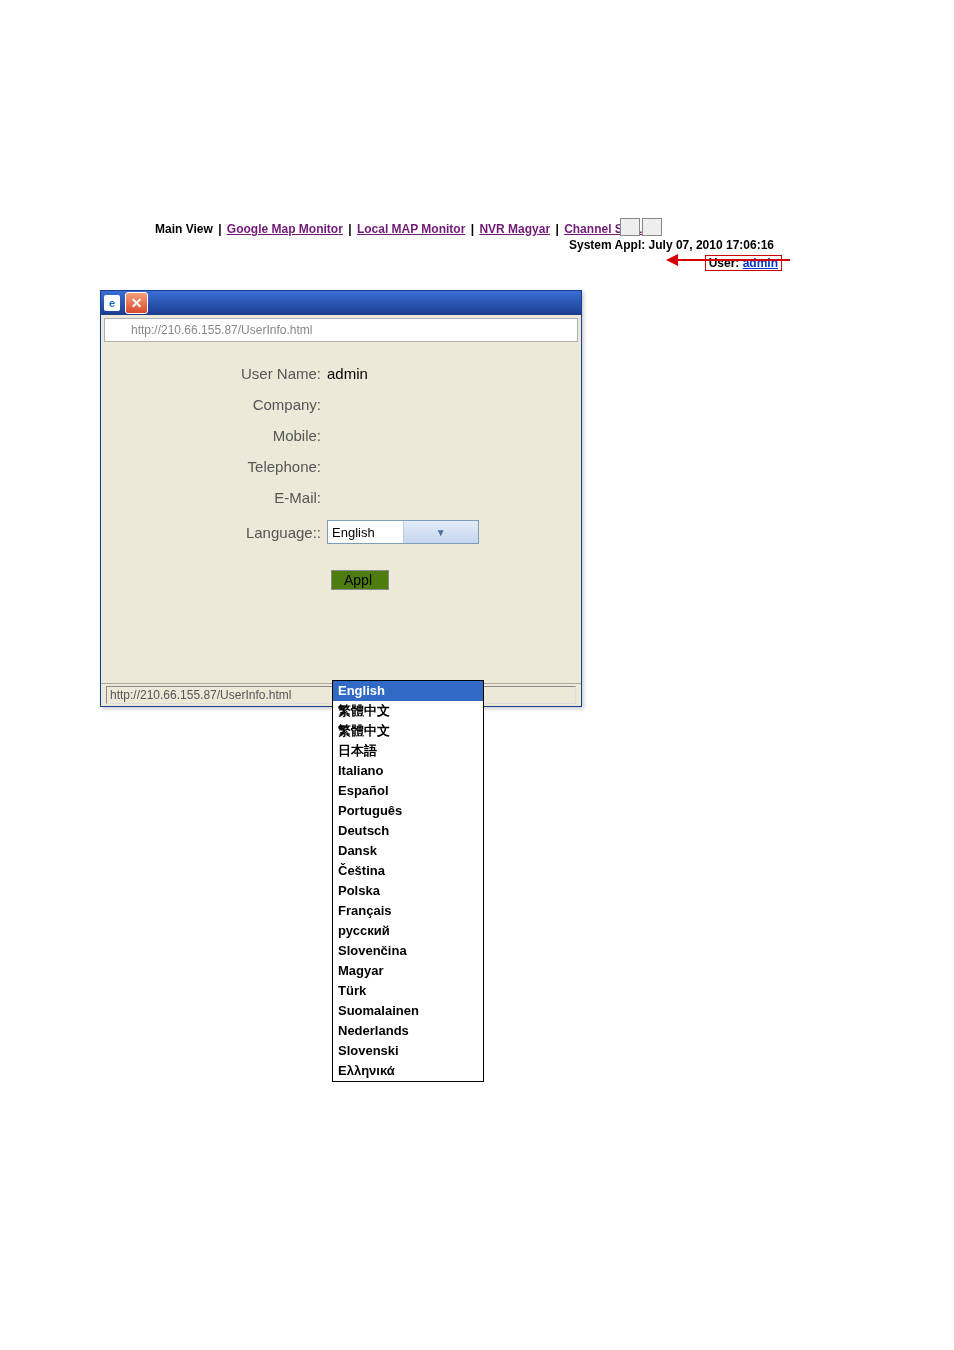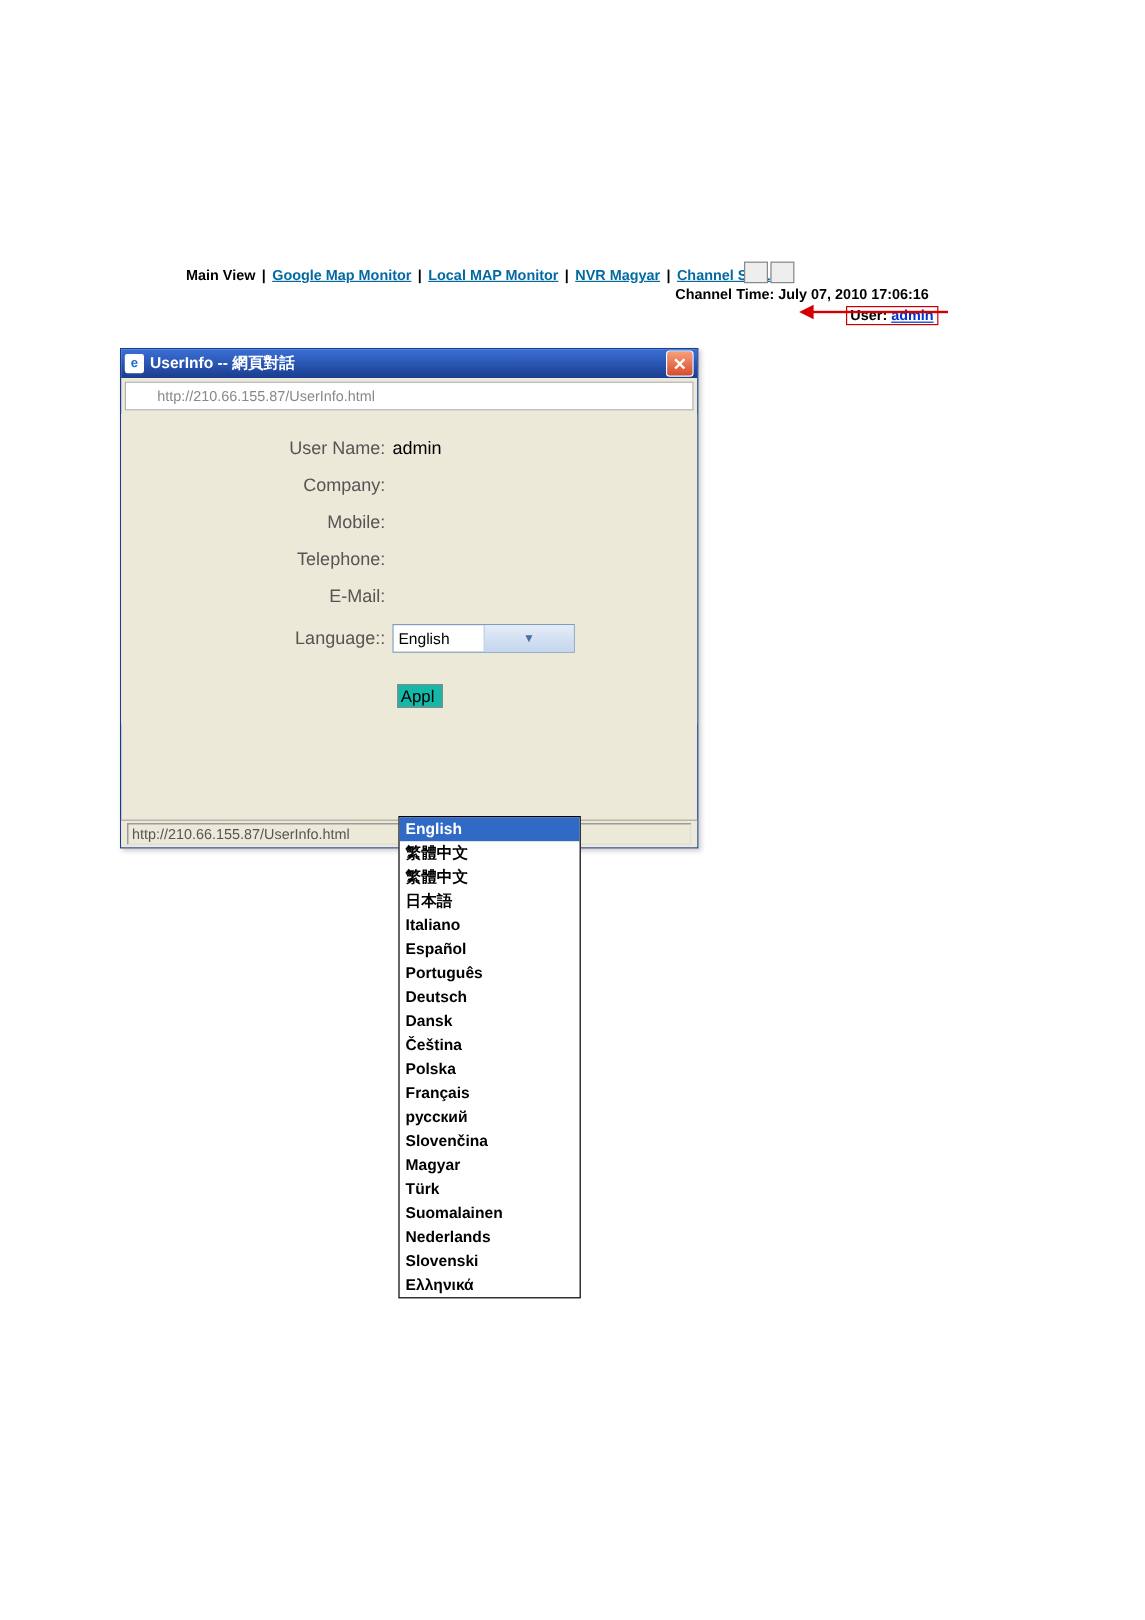--- a/index.html
+++ b/index.html
@@ -1,18 +1,18 @@
 <!DOCTYPE html>
 <html><head>
 <meta charset="utf-8">
 <style>
   html,body{margin:0;padding:0;background:#fff;font-family:Tahoma,Verdana,sans-serif;font-size:13px;color:#000}
   .page{width:954px;height:1350px;position:relative}
   .topbar{position:absolute;left:155px;top:222px;right:180px;font-size:12px;font-weight:bold}
-  .topbar a{color:#0369a1;text-decoration:underline}
+  .topbar a{color:#701a75;text-decoration:underline}
   .topbar .static{color:#000;text-decoration:none}
   .sep{color:#000;padding:0 2px}
   .systime{position:absolute;right:180px;top:238px;font-size:12px;font-weight:bold}
   .userbox{position:absolute;right:172px;top:255px;font-size:12px;font-weight:bold;border:1px solid #c00;padding:0 3px}
   .userbox a{color:#0033cc;text-decoration:underline}
   .arrow{position:absolute;top:259px;left:670px;width:120px;height:2px;background:#d40000}
   .arrow:before{content:"";position:absolute;left:-10px;top:-5px;border:6px solid transparent;border-right:12px solid #d40000}
   .icons{position:absolute;top:218px;left:618px}
   .icons span{display:inline-block;width:18px;height:16px;border:1px solid #888;background:#eee;margin-left:2px}
 
@@ -23,21 +23,21 @@
   .closebtn{width:21px;height:20px;background:linear-gradient(#f7a07a,#d84a2b);border:1px solid #fff;border-radius:3px;color:#fff;display:flex;align-items:center;justify-content:center;font-weight:bold;font-size:14px}
   .addrbar{background:#fff;border:1px solid #b0b0b0;margin:3px;padding:3px 5px;font-size:12px;color:#888;display:flex;align-items:center}
   .addrbar .ie2{width:16px;height:16px;margin-right:5px;display:inline-block}
   .body{background:#ece9d8;padding:20px 10px 10px 10px}
   .row{display:flex;margin-bottom:14px;align-items:center}
   .lbl{width:210px;text-align:right;color:#555;font-size:15px;padding-right:6px}
   .val{flex:1;color:#000;font-size:15px}
   .sel{width:150px;height:22px;border:1px solid #7f9db9;background:#fff;display:flex;align-items:center}
   .sel span{flex:1;padding:0 4px;font-size:13px}
   .sel .dd{width:17px;height:100%;background:linear-gradient(#e4ecf7,#c5d6ef);border-left:1px solid #b8cce4;color:#4a6fa5;display:flex;align-items:center;justify-content:center;font-size:10px}
-  .applbtn{margin-left:220px;margin-top:12px;display:inline-block;border:1px solid #888;background:#14b8a6;padding:1px 2px;font-size:14px;width:32px;overflow:hidden}
+  .applbtn{margin-left:220px;margin-top:12px;display:inline-block;border:1px solid #888;background:#4d7c0f;padding:1px 12px;font-size:14px;width:32px;overflow:hidden}
   .statusbar{border-top:1px solid #aca899;background:#ece9d8;font-size:12px;color:#555;padding:2px 5px;margin-top:80px;display:flex}
   .statusbar .sb1{flex:1;border:1px inset #ddd;padding:1px 3px}
   .statusbar .sb2{width:160px;border:1px inset #ddd;margin-left:2px}
 
   .dropdown{position:absolute;left:332px;top:680px;width:150px;background:#fff;border:1px solid #000;font-size:13px;font-weight:bold;z-index:10}
   .dropdown div{padding:1px 5px;line-height:18px}
   .dropdown .selected{background:#316ac5;color:#fff}
 
 </style>
 </head>
@@ -53,31 +53,30 @@
     <a href="#">Local MAP Monitor</a>
     <span class="sep">|</span>
     <a href="#">NVR Magyar</a>
     <span class="sep">|</span>
     <a href="#">Channel Status</a>
   </div>
   <div class="icons">
     <span></span><span></span>
   </div>
   <div class="systime">
-    <span>Channel Time: </span><span>July 07, 2010 17:06:16</span>
+    <span>System Appl: </span><span>July 07, 2010 17:06:16</span>
   </div>
   <div class="userbox">
     <span>User: </span><a href="#">admin</a>
   </div>
   <div class="arrow"></div>
 
   <div class="dialog">
     <div class="titlebar">
       <span class="ie">e</span>
-      <span class="ttl">UserInfo -- 網頁對話</span>
       <span class="closebtn">✕</span>
     </div>
     <div class="addrbar">
       <span class="ie2"></span>
       <span>http://210.66.155.87/UserInfo.html</span>
     </div>
     <div class="body">
       <div class="row">
           <div class="lbl">User Name:</div>
           <div class="val">admin</div>

